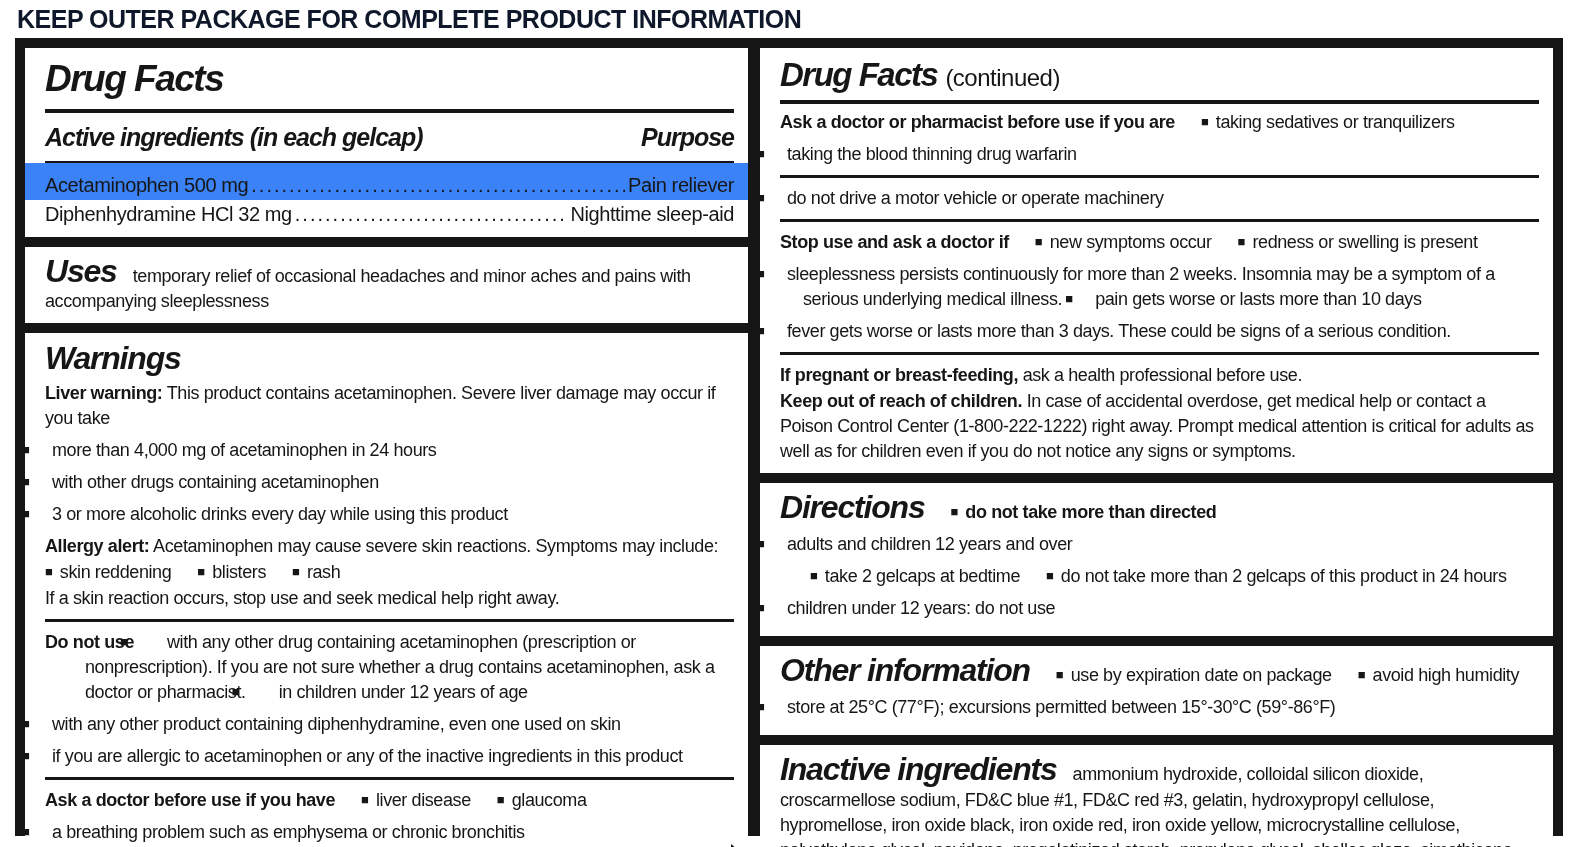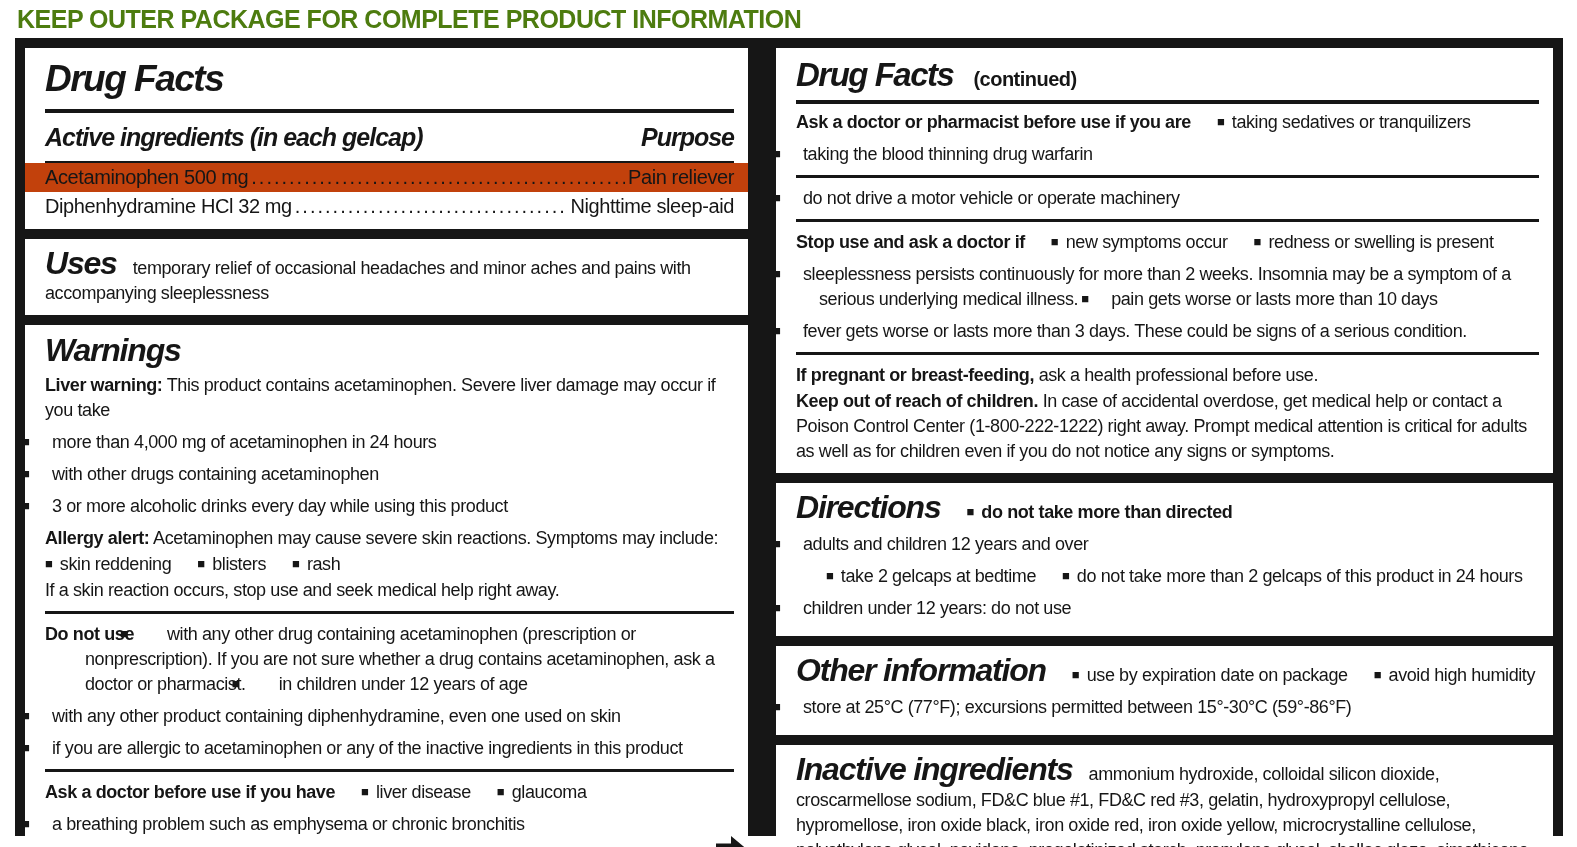--- a/index.html
+++ b/index.html
@@ -6,52 +6,52 @@
   html,body { background:#ffffff; }
   body {
     width:1577px; height:847px; position:relative;
     color:#161616;
     font-family:"Liberation Sans", sans-serif;
     letter-spacing:-0.4px;
   }
   .notice {
     position:absolute; top:5px; left:17px;
     font-size:25px; font-weight:bold; letter-spacing:-0.5px;
-    color:#4d7c0f; white-space:nowrap;
+    color:#0f172a; white-space:nowrap;
   }
   .label {
     position:absolute; top:38px; left:15px;
     width:1548px; height:798px;
     background:#161616;
-    padding:10px; display:flex; gap:28px;
+    padding:10px; display:flex; gap:12px;
   }
   .col { display:flex; flex-direction:column; gap:10px; min-width:0; }
   .col-left { width:723px; }
   .col-right { flex:1; }
   .sec { background:#ffffff; padding:6px 14px 8px 20px; position:relative; }
   .grow { flex:1; }
 
   .h1 { font-size:37px; font-weight:bold; font-style:italic; letter-spacing:-1.5px; line-height:1.15; padding:4px 0 6px 0; }
-  .h1-cont { font-size:20px; font-weight:bold; font-style:normal; letter-spacing:-0.5px; margin-left:20px; }
+  .h1-cont { font-size:24px; font-weight:normal; font-style:normal; letter-spacing:-0.5px; margin-left:8px; }
   .h2 { font-size:32px; font-weight:bold; font-style:italic; letter-spacing:-1.2px; margin-right:16px; line-height:1.1; }
   .h2-block { display:block; padding:2px 0 4px 0; }
 
   .txt { font-size:18px; line-height:25px; }
   p.para { margin:1px 0; }
   b.lead { letter-spacing:-0.4px; }
 
   .rule-heavy { border-top:4px solid #161616; margin:2px 0 6px 0; }
   .rule-mid   { border-top:2px solid #161616; margin:3px 0 0 0; }
   .rule-thin  { border-top:3px solid #161616; margin:8px 0; }
 
   .ai-head { display:flex; justify-content:space-between; align-items:center;
              font-size:25px; font-weight:bold; font-style:italic; letter-spacing:-1px; padding:4px 0 6px 0; }
   .ing-row { display:flex; align-items:baseline; font-size:20px; line-height:29px; white-space:nowrap; }
   .ing-row .leader { flex:1; overflow:hidden; letter-spacing:2px; margin:0 3px; }
-  .hl { background:#c2410c; margin:0 -14px 0 -20px; padding:0 14px 0 20px; }
+  .hl { background:#3b82f6; margin:0 -14px 0 -20px; padding:8px 14px 0 20px; }
 
   .sq { font-size:13px; line-height:1; margin-right:7px; position:relative; top:-2px; display:inline-block; letter-spacing:0; }
   .sq.gap { margin-left:26px; }
   p.b    { padding-left:23px; text-indent:-23px; margin:7px 0; }
   p.hang { padding-left:40px; text-indent:-40px; margin:1px 0; }
   p.ind  { padding-left:30px; margin:1px 0; }
 
   .arrow { position:absolute; right:2px; bottom:22px; }
   .arrow svg { display:block; fill:#161616; }
   .q-sec { display:flex; align-items:baseline; padding-top:10px; }

